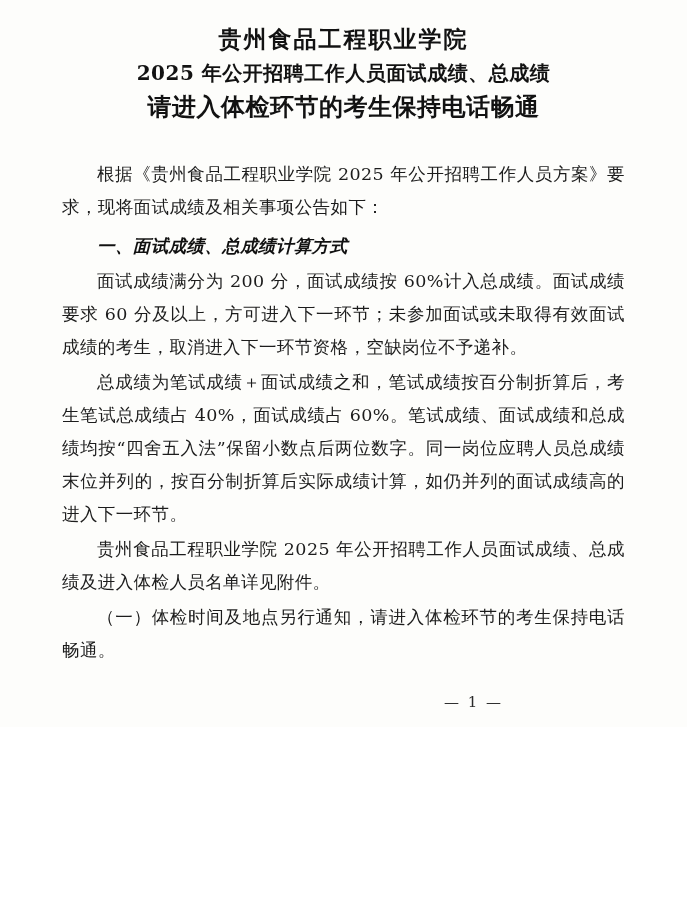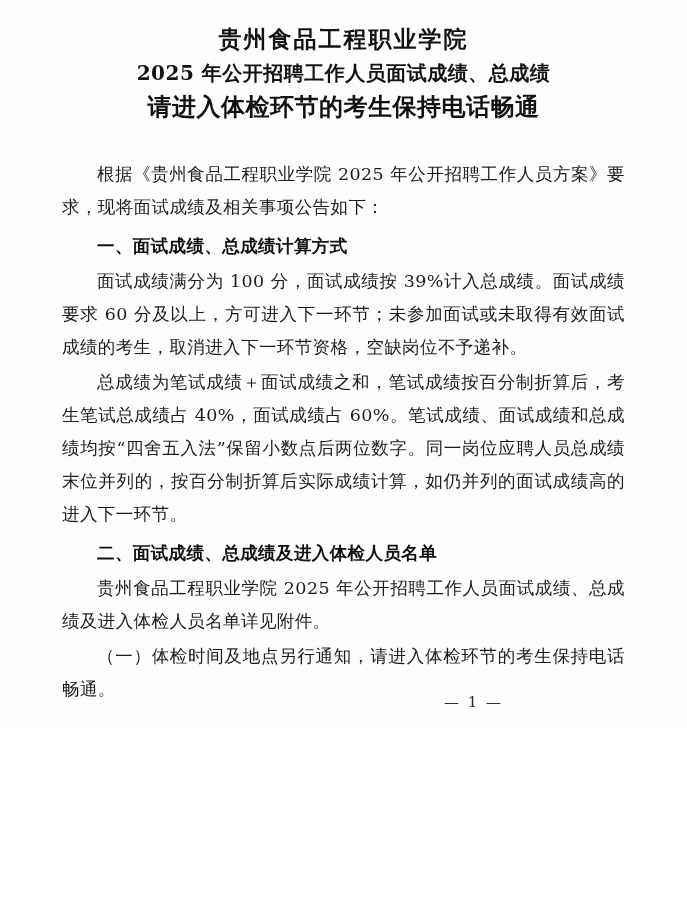--- a/index.html
+++ b/index.html
@@ -60,20 +60,21 @@
     color: #1c1c1c;
   }
   p.heading {
     margin: 6px 0 2px 0;
     font-size: 17.5px;
     line-height: 33px;
     font-weight: bold;
     text-indent: 2em;
     letter-spacing: 0.4px;
     color: #111111;
+    font-style: italic;
   }
   .page-number {
     position: absolute;
     left: 0;
     right: 0;
     bottom: 16px;
     text-align: center;
     font-size: 15px;
     letter-spacing: 2px;
     color: #2a2a2a;
@@ -92,23 +93,22 @@
 
   <h1 class="doc-title">
     <span class="line1">贵州食品工程职业学院</span>
     <span class="line2">2025 年公开招聘工作人员面试成绩、总成绩</span>
     <span class="line3">请进入体检环节的考生保持电话畅通</span>
   </h1>
 
   <div class="body-block">
     <p class="para">根据《贵州食品工程职业学院 2025 年公开招聘工作人员方案》要求，现将面试成绩及相关事项公告如下：</p>
     <p class="heading">一、面试成绩、总成绩计算方式</p>
-    <p class="para">面试成绩满分为 100 分，面试成绩按 39%计入总成绩。面试成绩要求 60 分及以上，方可进入下一环节；未参加面试或未取得有效面试成绩的考生，取消进入下一环节资格，空缺岗位不予递补。</p>
+    <p class="para">面试成绩满分为 200 分，面试成绩按 60%计入总成绩。面试成绩要求 60 分及以上，方可进入下一环节；未参加面试或未取得有效面试成绩的考生，取消进入下一环节资格，空缺岗位不予递补。</p>
     <p class="para">总成绩为笔试成绩＋面试成绩之和，笔试成绩按百分制折算后，考生笔试总成绩占 40%，面试成绩占 60%。笔试成绩、面试成绩和总成绩均按“四舍五入法”保留小数点后两位数字。同一岗位应聘人员总成绩末位并列的，按百分制折算后实际成绩计算，如仍并列的面试成绩高的进入下一环节。</p>
-    <p class="heading">二、面试成绩、总成绩及进入体检人员名单</p>
     <p class="para">贵州食品工程职业学院 2025 年公开招聘工作人员面试成绩、总成绩及进入体检人员名单详见附件。</p>
     <p class="para">（一）体检时间及地点另行通知，请进入体检环节的考生保持电话畅通。</p>
   </div>
 
   <div class="page-number">
     <span>— 1 —</span>
   </div>
 
 </div>
 

